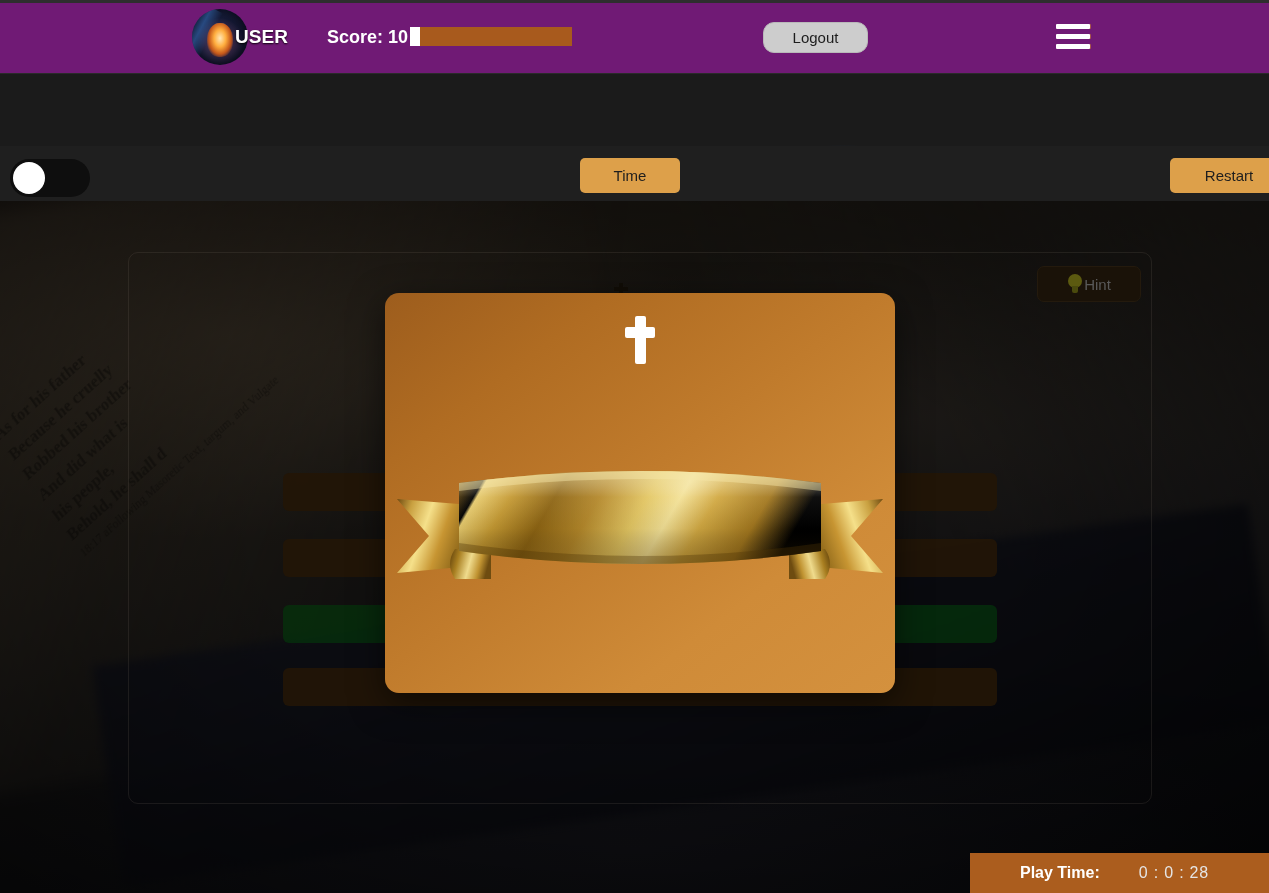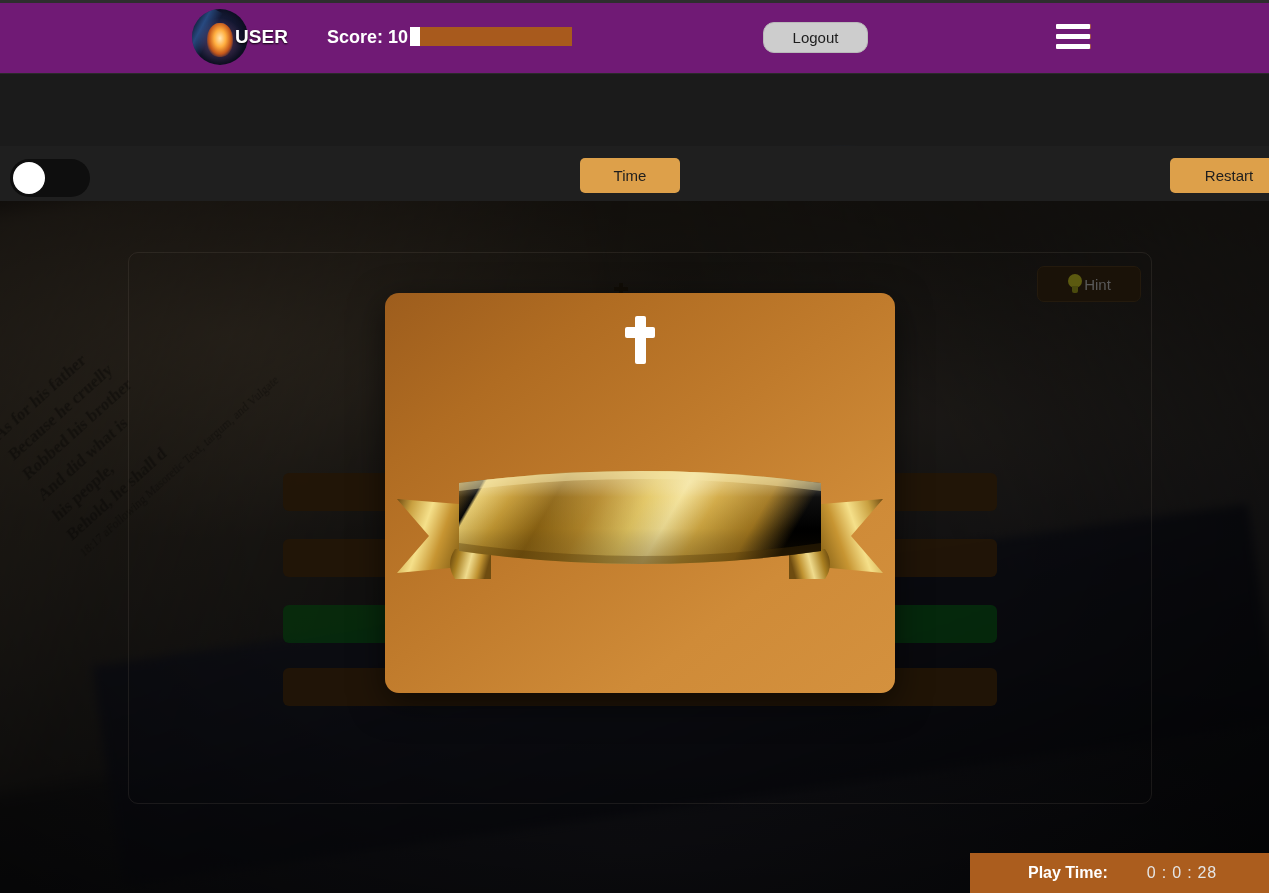--- a/index.html
+++ b/index.html
@@ -286,21 +286,21 @@
   }
   .ribbon-wrap {
     position: absolute; left: 8px; top: 168px; width: 494px; height: 120px;
   }
 
   
   .playtime {
     position: absolute; left: 970px; top: 853px;
     width: 299px; height: 40px;
     background: #ab5d1e;
-    display: flex; align-items: center; padding-left: 8px;
+    display: flex; align-items: center;
   }
   .playtime-label {
     color: #ffffff; font-size: 16px; font-weight: bold;
     margin-left: 50px;
   }
   .playtime-value {
     color: #e5e5e5; font-size: 16px; margin-left: 39px; letter-spacing: 0.8px;
   }
 </style>
 </head>

